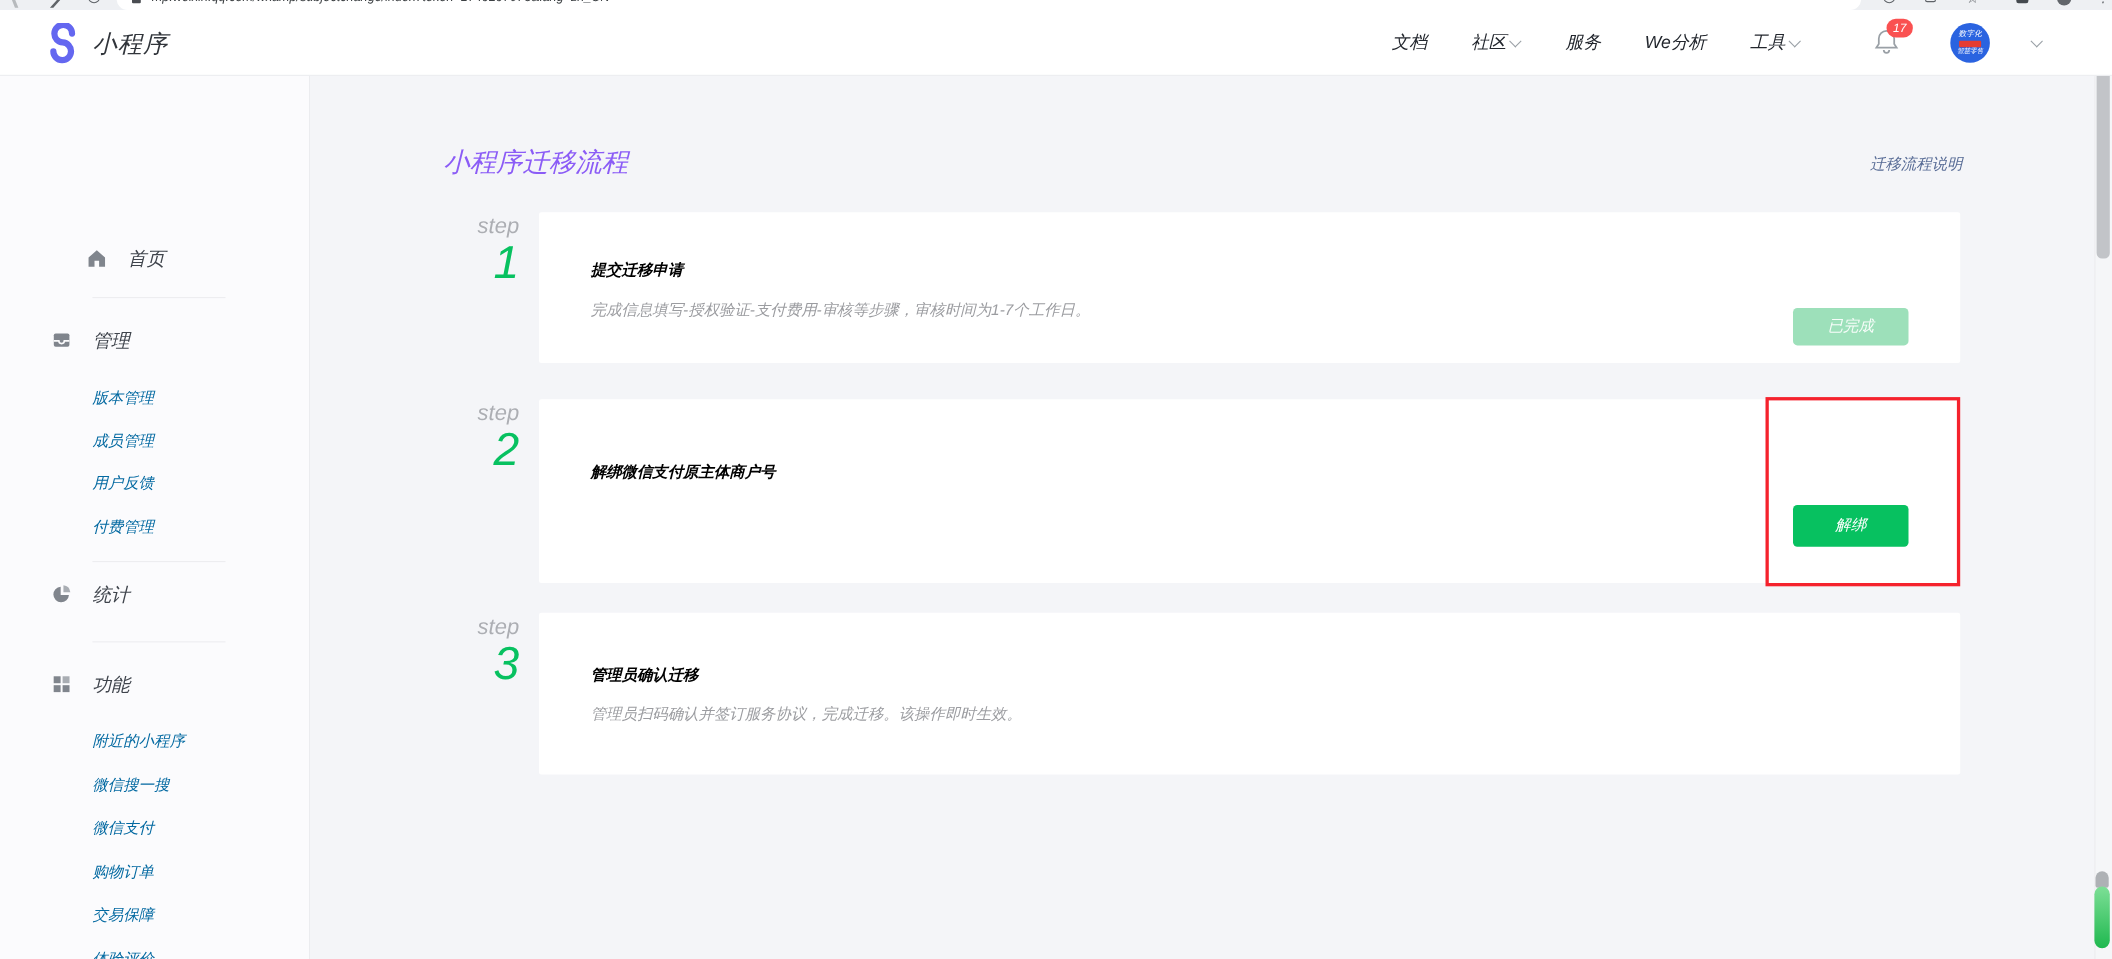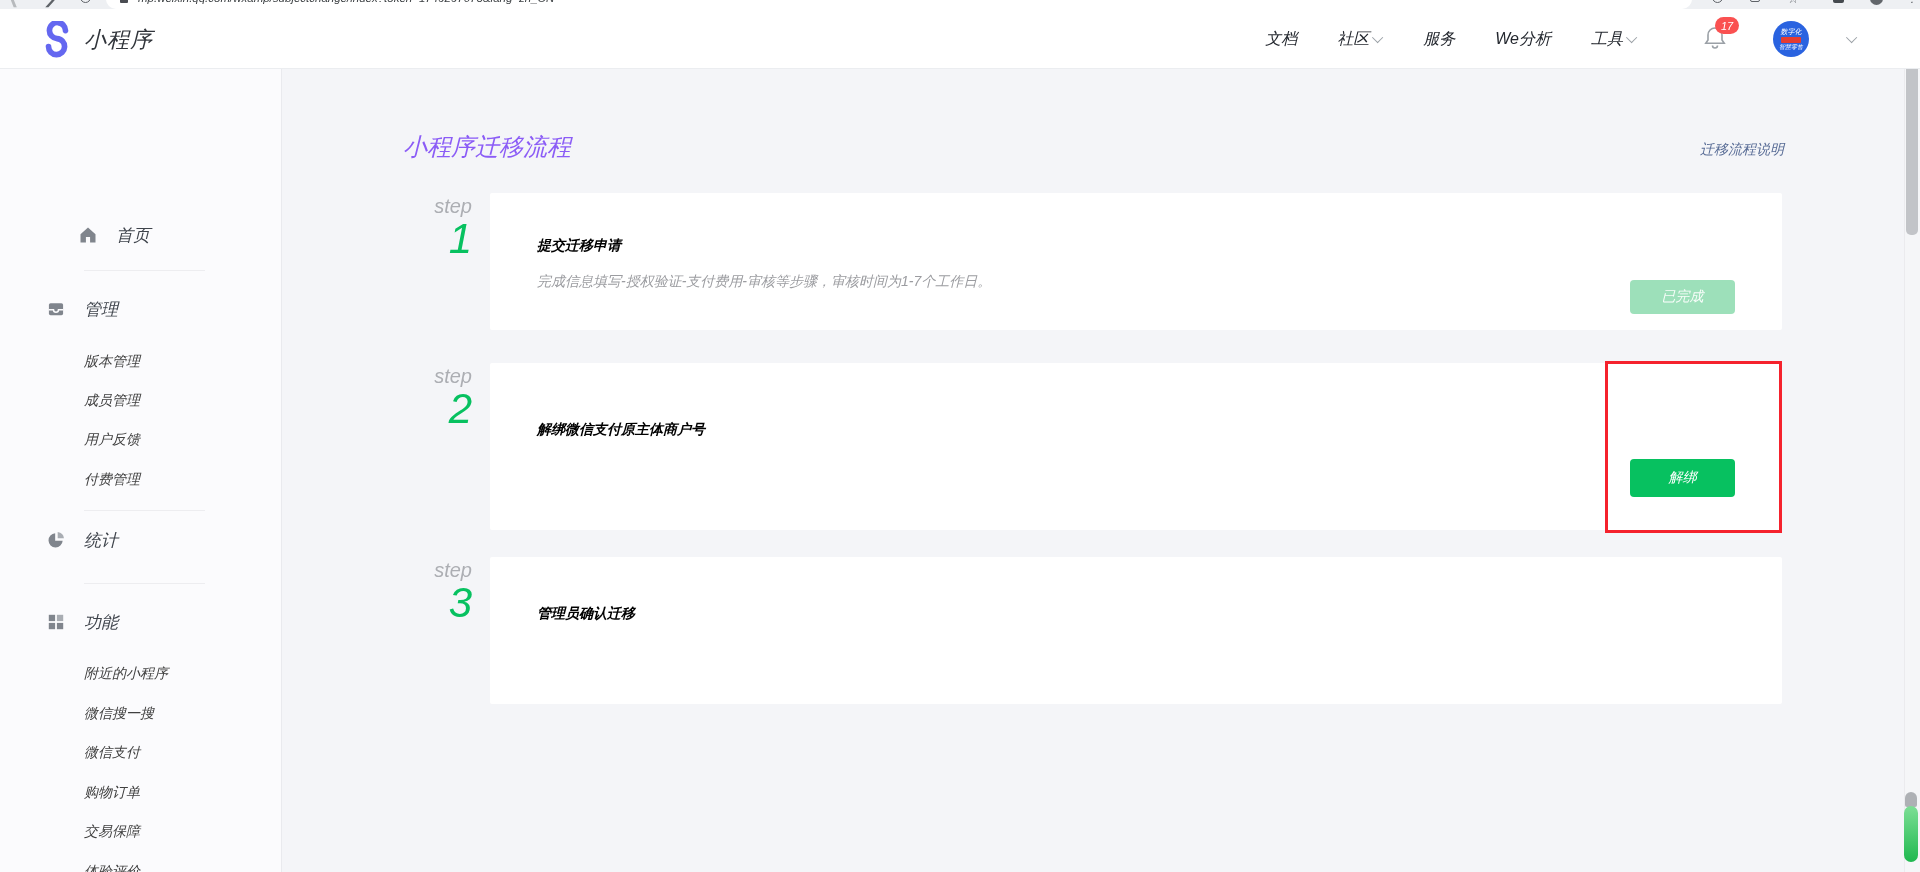--- a/index.html
+++ b/index.html
@@ -33,21 +33,21 @@
   .avatar{ position:relative; width:36px; height:36px; border-radius:50%; background:#2a63e0; overflow:hidden; display:flex; flex-direction:column; align-items:center; justify-content:center; }
   .avatar .l1{ font-size:7px; color:#fff; line-height:8px; }
   .avatar .strip{ width:20px; height:6px; background:#e63c31; margin:1px 0; border-radius:1px; }
   .avatar .l2{ font-size:6px; color:#fff; line-height:7px; }
 
   
   .sidebar{ position:absolute; left:0; top:69px; width:282px; height:803px; background:#fbfbfd; border-right:1px solid #e9eaee; }
   .side-item{ position:absolute; left:0; width:282px; height:30px; display:flex; align-items:center; cursor:pointer; }
   .side-item .sicon{ position:absolute; left:45px; width:22px; height:22px; display:flex; align-items:center; justify-content:center; }
   .side-item .slabel{ position:absolute; left:84px; font-size:17px; color:#3f444c; }
-  .side-sub{ position:absolute; left:84px; height:24px; display:flex; align-items:center; font-size:14px; color:#404040; cursor:pointer; }
+  .side-sub{ position:absolute; left:84px; height:24px; display:flex; align-items:center; font-size:14px; color:#0369a1; cursor:pointer; }
   .side-div{ position:absolute; left:84px; width:121px; height:1px; background:#ededf0; }
 
   
   .main{ position:absolute; left:282px; top:69px; width:1622px; height:803px; background:#f4f5f8; }
   .page-title{ position:absolute; left:121px; top:62px; font-size:24px; color:#8b5cf6; }
   .help-link{ position:absolute; right:120px; top:72px; font-size:14px; color:#576b95; cursor:pointer; }
 
   .step-col{ position:absolute; left:150px; width:40px; text-align:right; }
   .step-word{ font-size:20px; color:#acaeb3; line-height:22px; }
   .step-num{ font-size:42px; color:#07c160; line-height:44px; font-weight:400; }
@@ -236,20 +236,21 @@
       <div class="btn btn-unbind">解绑</div>
     </div>
     <div class="red-box"></div>
 
     <div class="step-col" style="top:490px;">
       <div class="step-word">step</div>
       <div class="step-num">3</div>
     </div>
     <div class="card" style="top:488px; height:147px;">
       <div class="card-title" style="top:48px;">管理员确认迁移</div>
+      <div class="card-desc" style="top:84px;">管理员扫码确认并签订服务协议，完成迁移。该操作即时生效。</div>
     </div>
   </div>
 
   <div class="scroll-track"></div>
   <div class="scroll-up"></div>
   <div class="scroll-thumb"></div>
   <div class="float-cap"></div>
   <div class="float-pill"></div>
 
 </div>

